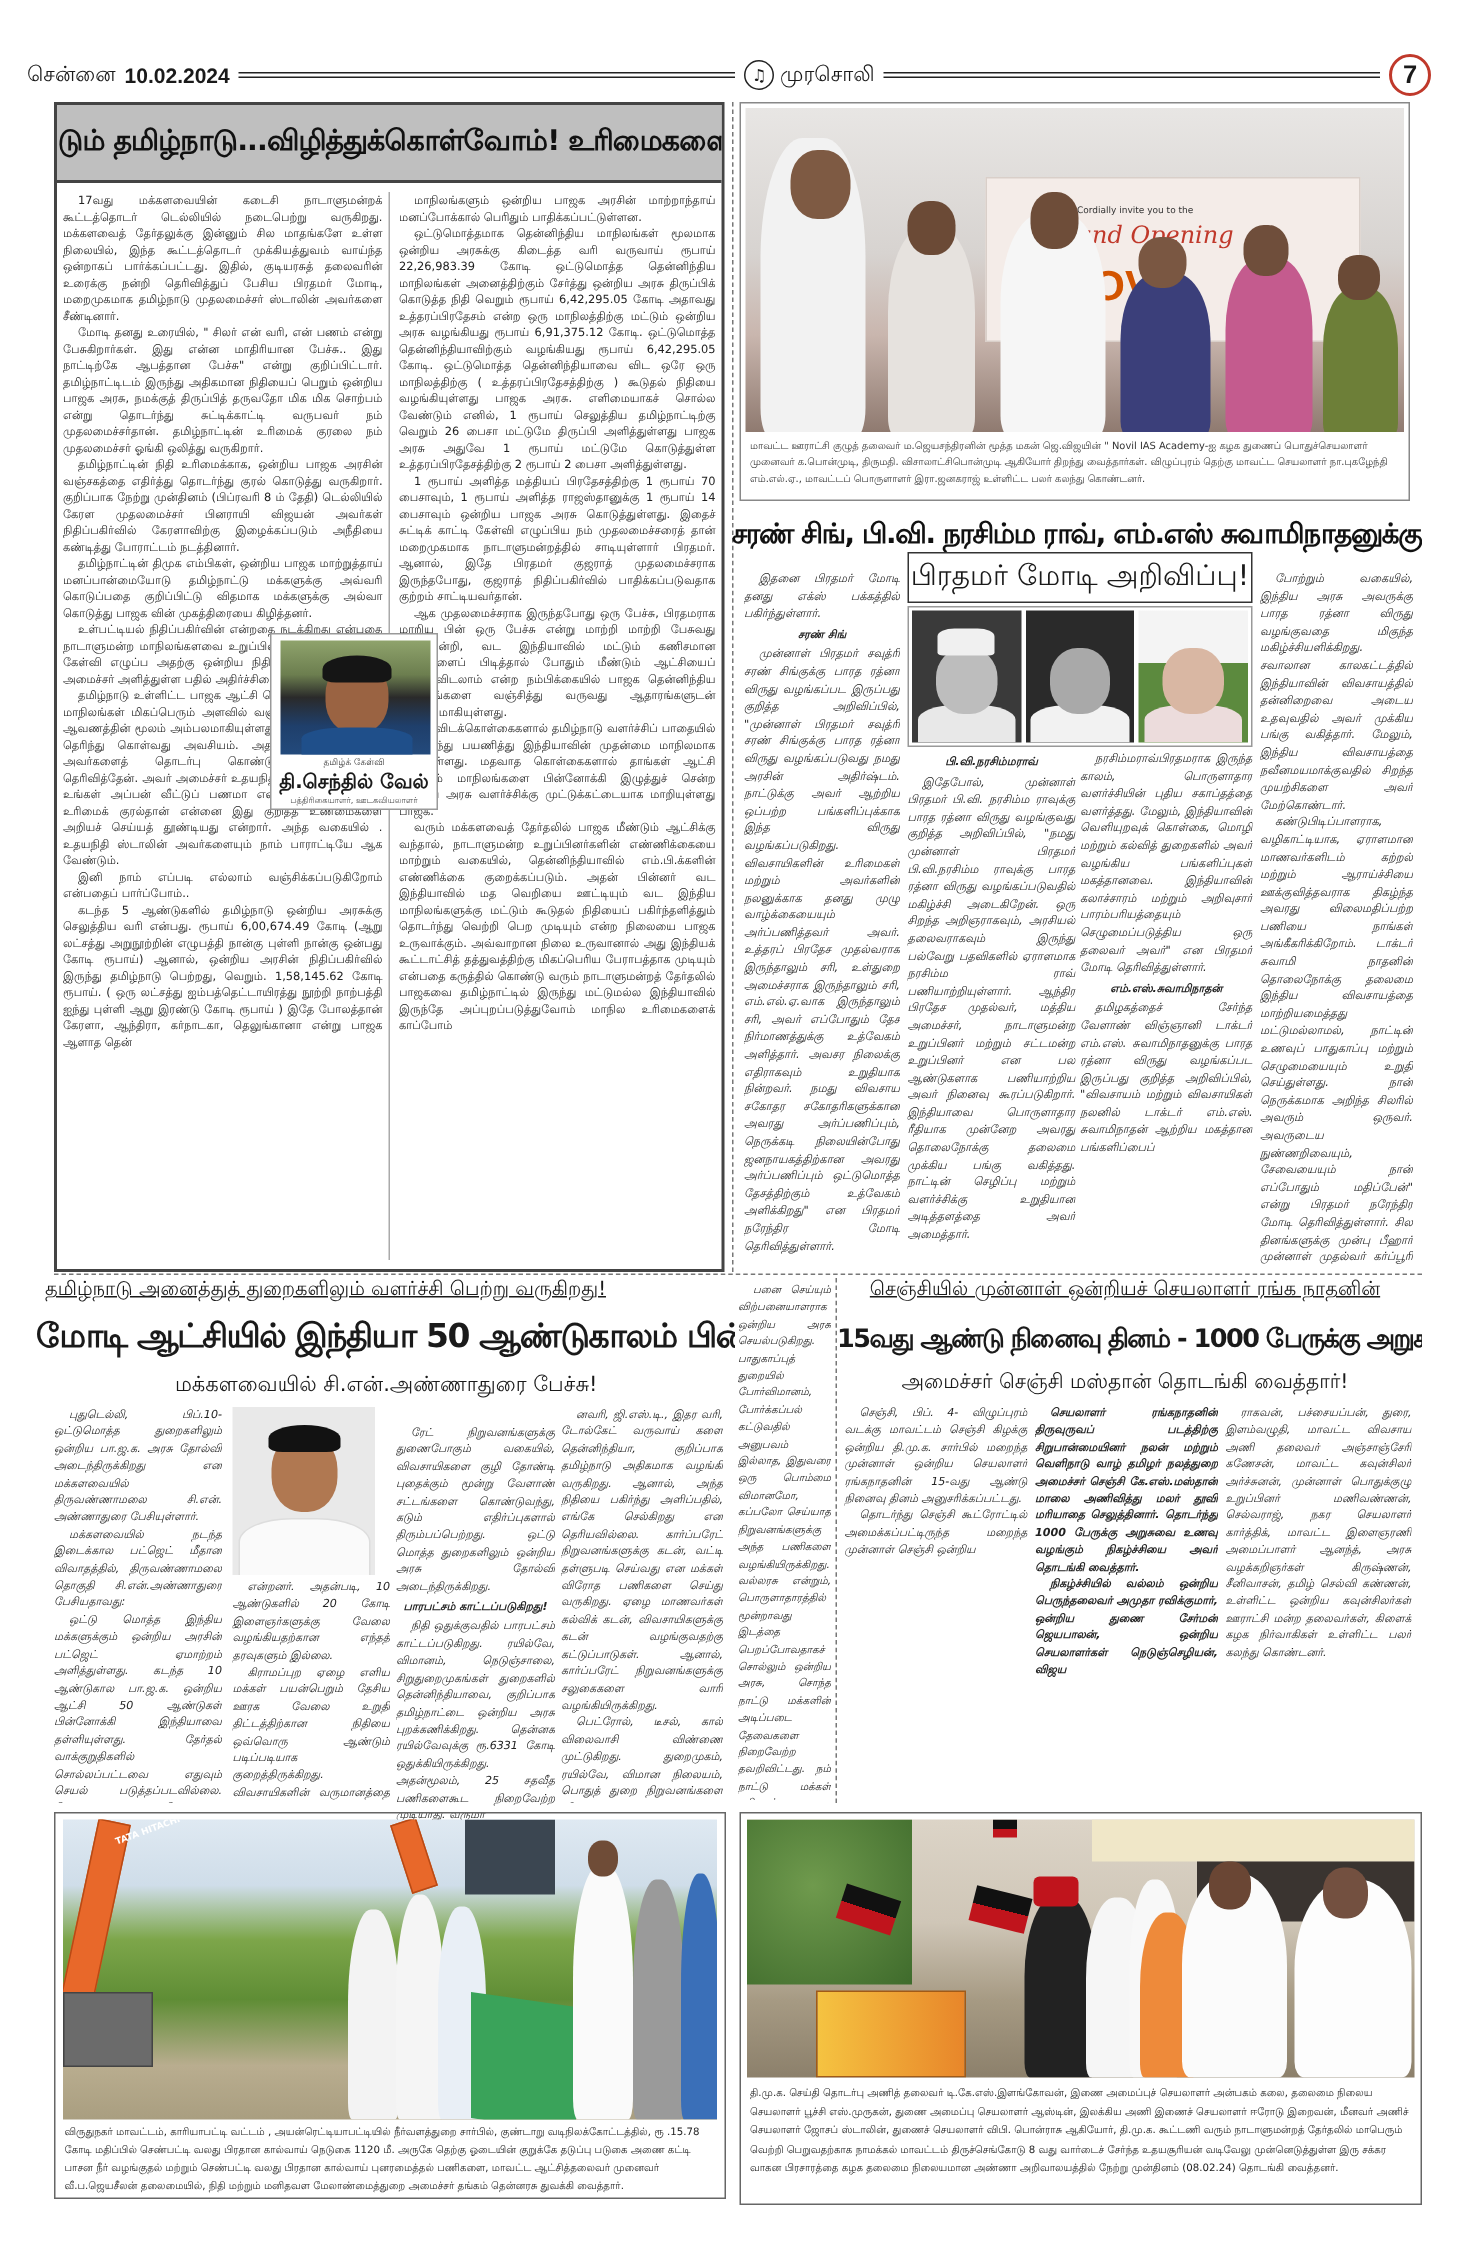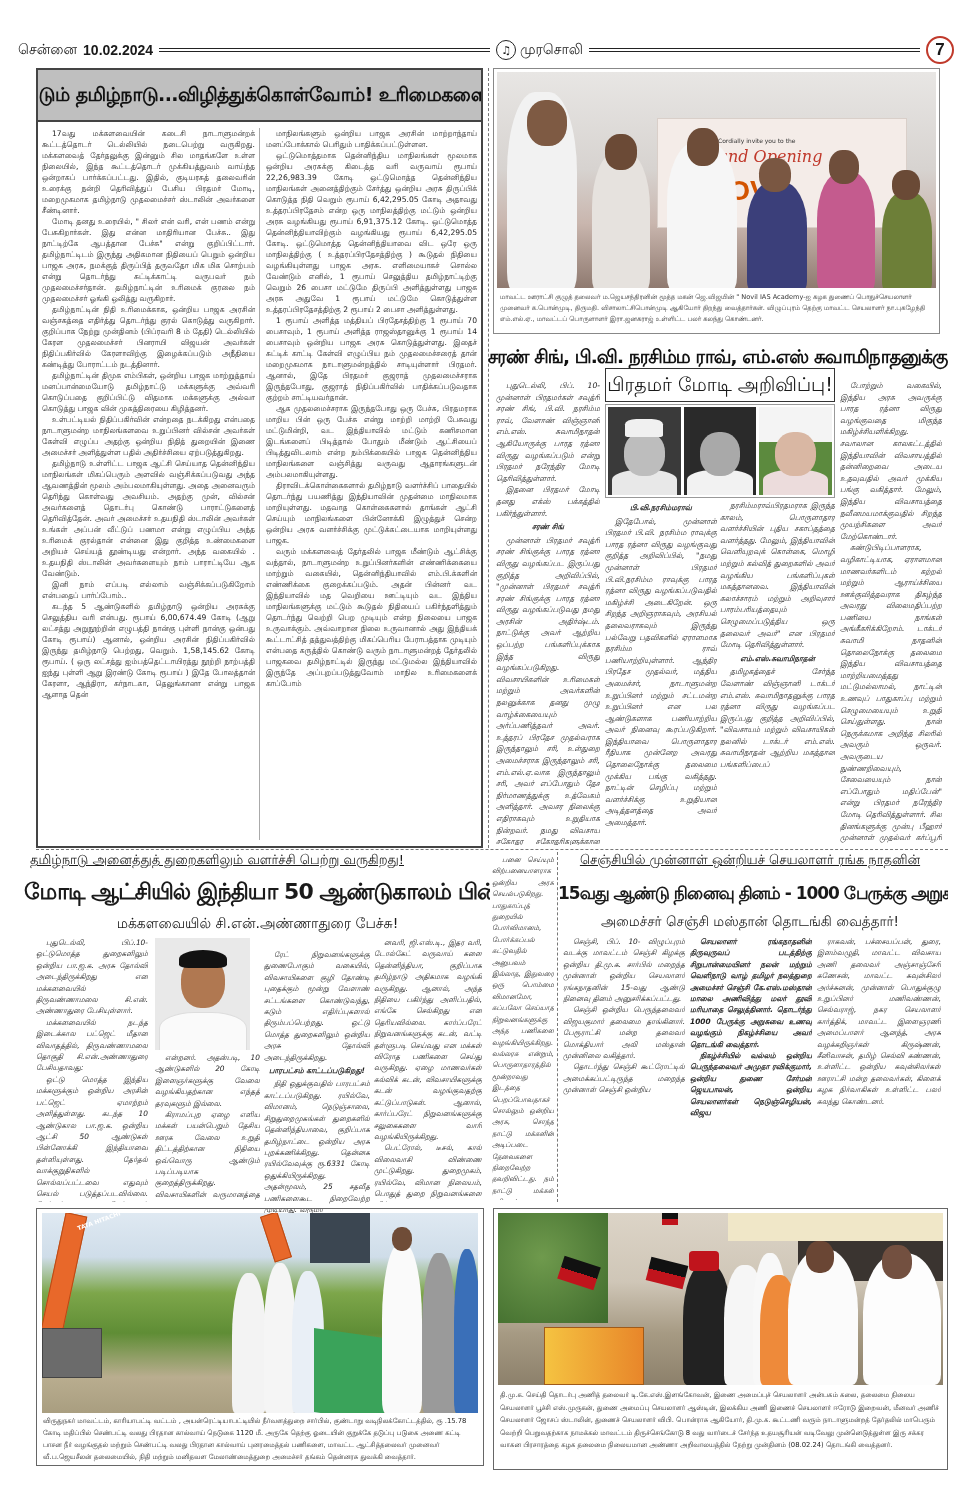--- a/index.html
+++ b/index.html
@@ -118,20 +118,30 @@
     <p>இனி நாம் எப்படி எல்லாம் வஞ்சிக்கப்படுகிறோம் என்பதைப் பார்ப்போம்..</p>
     <p>கடந்த 5 ஆண்டுகளில் தமிழ்நாடு ஒன்றிய அரசுக்கு செலுத்திய வரி என்பது. ரூபாய் 6,00,674.49 கோடி (ஆறு லட்சத்து அறுநூற்றின் எழுபத்தி நான்கு புள்ளி நான்கு ஒன்பது கோடி ரூபாய்) ஆனால், ஒன்றிய அரசின் நிதிப்பகிர்வில் இருந்து தமிழ்நாடு பெற்றது, வெறும். 1,58,145.62 கோடி ரூபாய். ( ஒரு லட்சத்து ஐம்பத்தெட்டாயிரத்து நூற்றி நாற்பத்தி ஐந்து புள்ளி ஆறு இரண்டு கோடி ரூபாய் ) இதே போலத்தான் கேரளா, ஆந்திரா, கர்நாடகா, தெலுங்கானா என்று பாஜக ஆளாத தென்</p>
   </div>
   <div class="ed-col ed-col2 body-text">
     <p>மாநிலங்களும் ஒன்றிய பாஜக அரசின் மாற்றாந்தாய் மனப்போக்கால் பெரிதும் பாதிக்கப்பட்டுள்ளன.</p>
     <p>ஒட்டுமொத்தமாக தென்னிந்திய மாநிலங்கள் மூலமாக ஒன்றிய அரசுக்கு கிடைத்த வரி வருவாய் ரூபாய் 22,26,983.39 கோடி ஒட்டுமொத்த தென்னிந்திய மாநிலங்கள் அனைத்திற்கும் சேர்த்து ஒன்றிய அரசு திருப்பிக் கொடுத்த நிதி வெறும் ரூபாய் 6,42,295.05 கோடி அதாவது உத்தரப்பிரதேசம் என்ற ஒரு மாநிலத்திற்கு மட்டும் ஒன்றிய அரசு வழங்கியது ரூபாய் 6,91,375.12 கோடி. ஒட்டுமொத்த தென்னிந்தியாவிற்கும் வழங்கியது ரூபாய் 6,42,295.05 கோடி. ஒட்டுமொத்த தென்னிந்தியாவை விட ஒரே ஒரு மாநிலத்திற்கு ( உத்தரப்பிரதேசத்திற்கு ) கூடுதல் நிதியை வழங்கியுள்ளது பாஜக அரசு. எளிமையாகச் சொல்ல வேண்டும் எனில், 1 ரூபாய் செலுத்திய தமிழ்நாட்டிற்கு வெறும் 26 பைசா மட்டுமே திருப்பி அளித்துள்ளது பாஜக அரசு அதுவே 1 ரூபாய் மட்டுமே கொடுத்துள்ள உத்தரப்பிரதேசத்திற்கு 2 ரூபாய் 2 பைசா அளித்துள்ளது.</p>
     <p>1 ரூபாய் அளித்த மத்தியப் பிரதேசத்திற்கு 1 ரூபாய் 70 பைசாவும், 1 ரூபாய் அளித்த ராஜஸ்தானுக்கு 1 ரூபாய் 14 பைசாவும் ஒன்றிய பாஜக அரசு கொடுத்துள்ளது. இதைச் சுட்டிக் காட்டி கேள்வி எழுப்பிய நம் முதலமைச்சரைத் தான் மறைமுகமாக நாடாளுமன்றத்தில் சாடியுள்ளார் பிரதமர். ஆனால், இதே பிரதமர் குஜராத் முதலமைச்சராக இருந்தபோது, குஜராத் நிதிப்பகிர்வில் பாதிக்கப்படுவதாக குற்றம் சாட்டியவர்தான்.</p>
     <p>ஆக முதலமைச்சராக இருந்தபோது ஒரு பேச்சு, பிரதமராக மாறிய பின் ஒரு பேச்சு என்று மாற்றி மாற்றி பேசுவது மட்டுமின்றி, வட இந்தியாவில் மட்டும் கணிசமான இடங்களைப் பிடித்தால் போதும் மீண்டும் ஆட்சியைப் பிடித்துவிடலாம் என்ற நம்பிக்கையில் பாஜக தென்னிந்திய மாநிலங்களை வஞ்சித்து வருவது ஆதாரங்களுடன் அம்பலமாகியுள்ளது.</p>
     <p>திராவிடக்கொள்கைகளால் தமிழ்நாடு வளர்ச்சிப் பாதையில் தொடர்ந்து பயணித்து இந்தியாவின் முதன்மை மாநிலமாக மாறியுள்ளது. மதவாத கொள்கைகளால் தாங்கள் ஆட்சி செய்யும் மாநிலங்களை பின்னோக்கி இழுத்துச் சென்ற ஒன்றிய அரசு வளர்ச்சிக்கு முட்டுக்கட்டையாக மாறியுள்ளது பாஜக.</p>
     <p>வரும் மக்களவைத் தேர்தலில் பாஜக மீண்டும் ஆட்சிக்கு வந்தால், நாடாளுமன்ற உறுப்பினர்களின் எண்ணிக்கையை மாற்றும் வகையில், தென்னிந்தியாவில் எம்.பி.க்களின் எண்ணிக்கை குறைக்கப்படும். அதன் பின்னர் வட இந்தியாவில் மத வெறியை ஊட்டியும் வட இந்திய மாநிலங்களுக்கு மட்டும் கூடுதல் நிதியைப் பகிர்ந்தளித்தும் தொடர்ந்து வெற்றி பெற முடியும் என்ற நிலையை பாஜக உருவாக்கும். அவ்வாறான நிலை உருவானால் அது இந்தியக் கூட்டாட்சித் தத்துவத்திற்கு மிகப்பெரிய பேராபத்தாக முடியும் என்பதை கருத்தில் கொண்டு வரும் நாடாளுமன்றத் தேர்தலில் பாஜகவை தமிழ்நாட்டில் இருந்து மட்டுமல்ல இந்தியாவில் இருந்தே அப்புறப்படுத்துவோம் மாநில உரிமைகளைக் காப்போம்</p>
+  </div>
+  <div class="byline-box">
+    <div class="byline-photo">
+      <div class="byline-face"></div>
+      <div class="byline-hair"></div>
+      <div class="byline-shirt"></div>
+    </div>
+    <div class="byline-tag">தமிழ்க் கேள்வி</div>
+    <div class="byline-name">தி.செந்தில் வேல்</div>
+    <div class="byline-role">பத்திரிகையாளர், ஊடகவியலாளர்</div>
   </div>
 </div>
 
 <div class="dash-v" style="left:488px; top:68px; height:780px;"></div>
 
 <div class="abs ph1">
   <div class="ph1-img">
     <div class="banner">
       <div class="banner-t1">Cordially invite you to the</div>
       <div class="banner-t2">Grand Opening</div>
@@ -149,21 +159,20 @@
     <div class="person" style="left:332px;top:78px;width:30px;height:34px;background:#6f4e3b;border-radius:45%;"></div>
     <div class="person" style="left:385px;top:120px;width:50px;height:100px;background:#6d7f38;"></div>
     <div class="person" style="left:395px;top:98px;width:28px;height:30px;background:#6a4a36;border-radius:45%;"></div>
   </div>
   <div class="ph1-cap">மாவட்ட ஊராட்சி குழுத் தலைவர் ம.ஜெயசந்திரனின் மூத்த மகன் ஜெ.விஜயின் " Novil IAS Academy-ஐ கழக துணைப் பொதுச்செயலாளர் முனைவர் க.பொன்முடி, திருமதி. விசாலாட்சிபொன்முடி ஆகியோர் திறந்து வைத்தார்கள். விழுப்புரம் தெற்கு மாவட்ட செயலாளர் நா.புகழேந்தி எம்.எல்.ஏ., மாவட்டப் பொருளாளர் இரா.ஜனகராஜ் உள்ளிட்ட பலர் கலந்து கொண்டனர்.</div>
 </div>
 
 <div class="abs br-head">சரண் சிங், பி.வி. நரசிம்ம ராவ், எம்.எஸ் சுவாமிநாதனுக்கு 'பாரத ரத்னா' விருது!</div>
 
 <div class="abs br-col body-text it" style="left:496px; width:104px;">
-  <p>புதுடெல்லி, பிப். 10- முன்னாள் பிரதமர்கள் சவுத்ரி சரண் சிங், பி.வி. நரசிம்ம ராவ், வேளாண் விஞ்ஞானி எம்.எஸ். சுவாமிநாதன் ஆகியோருக்கு பாரத ரத்னா விருது வழங்கப்படும் என்று பிரதமர் நரேந்திர மோடி தெரிவித்துள்ளார்.</p>
   <p>இதனை பிரதமர் மோடி தனது எக்ஸ் பக்கத்தில் பகிர்ந்துள்ளார்.</p>
   <div class="subhead">சரண் சிங்</div>
   <p>முன்னாள் பிரதமர் சவுத்ரி சரண் சிங்குக்கு பாரத ரத்னா விருது வழங்கப்பட இருப்பது குறித்த அறிவிப்பில், "முன்னாள் பிரதமர் சவுத்ரி சரண் சிங்குக்கு பாரத ரத்னா விருது வழங்கப்படுவது நமது அரசின் அதிர்ஷ்டம். நாட்டுக்கு அவர் ஆற்றிய ஒப்பற்ற பங்களிப்புக்காக இந்த விருது வழங்கப்படுகிறது. விவசாயிகளின் உரிமைகள் மற்றும் அவர்களின் நலனுக்காக தனது முழு வாழ்க்கையையும் அர்ப்பணித்தவர் அவர். உத்தரப் பிரதேச முதல்வராக இருந்தாலும் சரி, உள்துறை அமைச்சராக இருந்தாலும் சரி, எம்.எல்.ஏ.வாக இருந்தாலும் சரி, அவர் எப்போதும் தேச நிர்மாணத்துக்கு உத்வேகம் அளித்தார். அவசர நிலைக்கு எதிராகவும் உறுதியாக நின்றவர். நமது விவசாய சகோதர சகோதரிகளுக்கான அவரது அர்ப்பணிப்பும், நெருக்கடி நிலையின்போது ஜனநாயகத்திற்கான அவரது அர்ப்பணிப்பும் ஒட்டுமொத்த தேசத்திற்கும் உத்வேகம் அளிக்கிறது" என பிரதமர் நரேந்திர மோடி தெரிவித்துள்ளார்.</p>
 </div>
 
 <div class="abs modi-box">பிரதமர் மோடி அறிவிப்பு!</div>
 
 <div class="abs portraits">
   <div class="portrait" style="background:#3a3a3a;">
     <div class="pt-body" style="background:#e8e8e8;"></div>
@@ -235,22 +244,21 @@
   <p>பனை செய்யும் விற்பனையாளராக ஒன்றிய அரசு செயல்படுகிறது. பாதுகாப்புத் துறையில் போர்விமானம், போர்க்கப்பல் கட்டுவதில் அனுபவம் இல்லாத, இதுவரை ஒரு பொம்மை விமானமோ, கப்பலோ செய்யாத நிறுவனங்களுக்கு அந்த பணிகளை வழங்கியிருக்கிறது. வல்லரசு என்றும், பொருளாதாரத்தில் மூன்றாவது இடத்தை பெறப்போவதாகச் சொல்லும் ஒன்றிய அரசு, சொந்த நாட்டு மக்களின் அடிப்படை தேவைகளை நிறைவேற்ற தவறிவிட்டது. நம் நாட்டு மக்கள் பசியால் வாடுகின்ற வேளையில், ஒன்றிய அரசின் வளர்ச்சி பட்ஜெட் என்பது மாயை. தமிழ்நாட்டுக்கு என தனியாக எந்த திட்டமும் அறிவிக்கப்படவில்லை. இருந்தாலும் தமிழ்நாடு அனைத்துத் துறைகளிலும் வளர்ச்சி பெற்று வருகிறது. இவ்வாறு அவர் பேசினார்.</p>
 </div>
 
 <div class="dash-v" style="left:557px; top:852px; height:350px;"></div>
 
 <div class="abs gi-kicker">செஞ்சியில் முன்னாள் ஒன்றியச் செயலாளர் ரங்க நாதனின்</div>
 <div class="abs gi-head">15வது ஆண்டு நினைவு தினம் - 1000 பேருக்கு அறுசுவை உணவு!</div>
 <div class="abs gi-sub">அமைச்சர் செஞ்சி மஸ்தான் தொடங்கி வைத்தார்!</div>
 
 <div class="abs an-col body-text it" style="left:563px; top:936px; width:122px; height:266px;">
-  <p>செஞ்சி, பிப். 10- விழுப்புரம் வடக்கு மாவட்டம் செஞ்சி கிழக்கு ஒன்றிய தி.மு.க. சார்பில் மறைந்த முன்னாள் ஒன்றிய செயலாளர் ரங்கநாதனின் 15-வது ஆண்டு நினைவு தினம் அனுசரிக்கப்பட்டது.</p>
-  <p>செஞ்சி ஒன்றிய பெருந்தலைவர் விஜயகுமார் தலைமை தாங்கினார். பேரூராட்சி மன்ற தலைவர் மொக்தியார் அலி மஸ்தான் முன்னிலை வகித்தார்.</p>
+  <p>செஞ்சி, பிப். 4- விழுப்புரம் வடக்கு மாவட்டம் செஞ்சி கிழக்கு ஒன்றிய தி.மு.க. சார்பில் மறைந்த முன்னாள் ஒன்றிய செயலாளர் ரங்கநாதனின் 15-வது ஆண்டு நினைவு தினம் அனுசரிக்கப்பட்டது.</p>
   <p>தொடர்ந்து செஞ்சி கூட்ரோட்டில் அமைக்கப்பட்டிருந்த மறைந்த முன்னாள் செஞ்சி ஒன்றிய</p>
 </div>
 <div class="abs an-col body-text it" style="left:690px; top:936px; width:122px; height:266px;font-weight:bold;">
   <p>செயலாளர் ரங்கநாதனின் திருவுருவப் படத்திற்கு சிறுபான்மையினர் நலன் மற்றும் வெளிநாடு வாழ் தமிழர் நலத்துறை அமைச்சர் செஞ்சி கே.எஸ்.மஸ்தான் மாலை அணிவித்து மலர் தூவி மரியாதை செலுத்தினார். தொடர்ந்து 1000 பேருக்கு அறுசுவை உணவு வழங்கும் நிகழ்ச்சியை அவர் தொடங்கி வைத்தார்.</p>
   <p>நிகழ்ச்சியில் வல்லம் ஒன்றிய பெருந்தலைவர் அமுதா ரவிக்குமார், ஒன்றிய துணை சேர்மன் ஜெயபாலன், ஒன்றிய செயலாளர்கள் நெடுஞ்செழியன், விஜய</p>
 </div>
 <div class="abs an-col body-text it" style="left:817px; top:936px; width:124px; height:266px;">
   <p>ராகவன், பச்சையப்பன், துரை, இளம்வழுதி, மாவட்ட விவசாய அணி தலைவர் அஞ்சாஞ்சேரி கணேசன், மாவட்ட கவுன்சிலர் அர்ச்சுனன், முன்னாள் பொதுக்குழு உறுப்பினர் மணிவண்ணன், செல்வராஜ், நகர செயலாளர் கார்த்திக், மாவட்ட இளைஞரணி அமைப்பாளர் ஆனந்த், அரசு வழக்கறிஞர்கள் கிருஷ்ணன், சீனிவாசன், தமிழ் செல்வி கண்ணன், உள்ளிட்ட ஒன்றிய கவுன்சிலர்கள் ஊராட்சி மன்ற தலைவர்கள், கிளைக் கழக நிர்வாகிகள் உள்ளிட்ட பலர் கலந்து கொண்டனர்.</p>
 </div>
 

